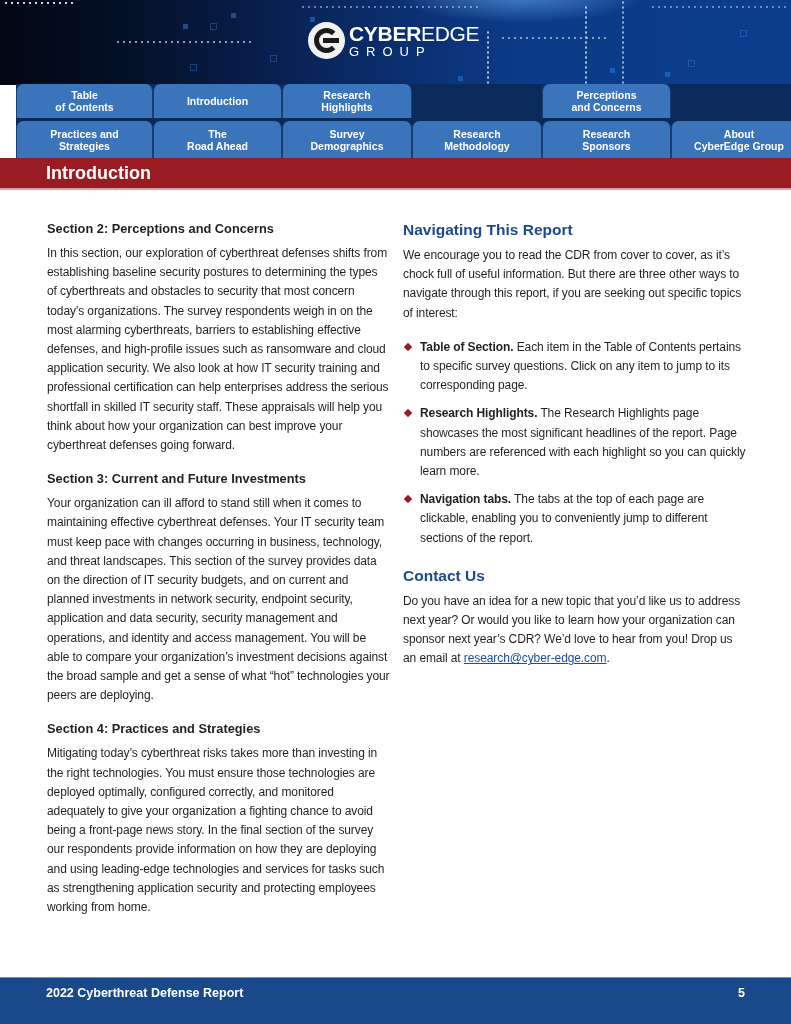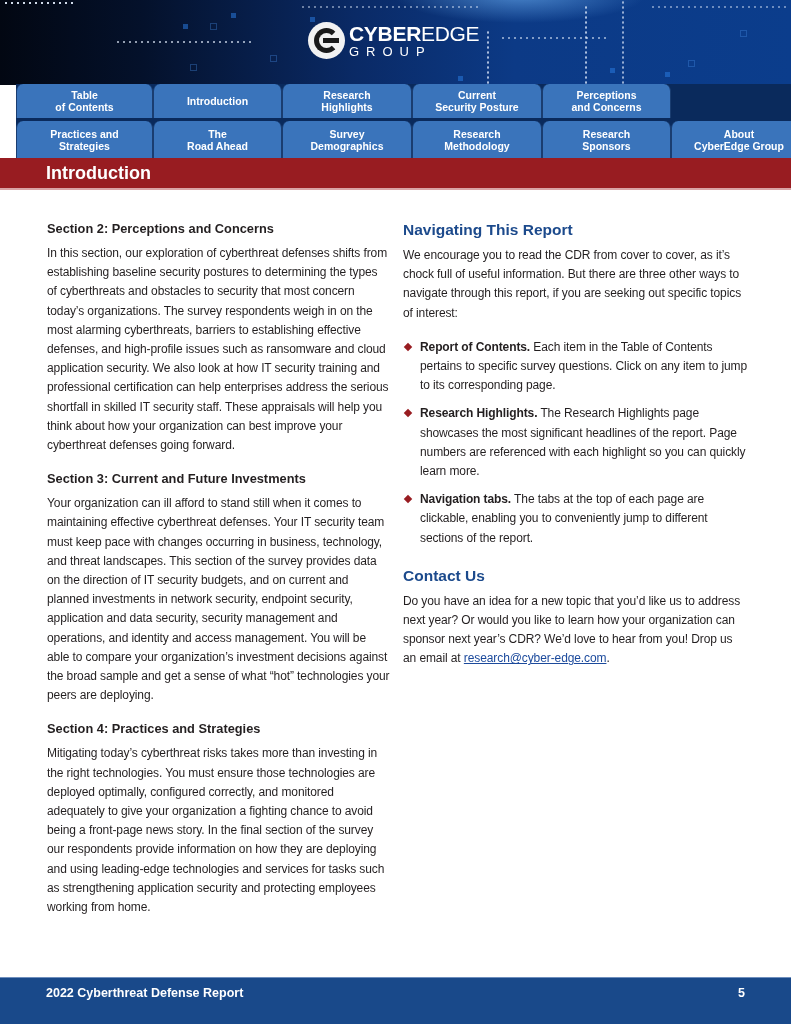--- a/index.html
+++ b/index.html
@@ -106,24 +106,20 @@
       <span>Table
 of Contents</span>
     </div>
   <div class="tab row1" style="left:137px;width:129px;">
       <span>Introduction</span>
     </div>
   <div class="tab row1" style="left:266px;width:130px;">
       <span>Research
 Highlights</span>
     </div>
-  <div class="tab row1" style="left:396px;width:130px;">
-      <span>Current
-Security Posture</span>
-    </div>
   <div class="tab row1" style="left:526px;width:129px;">
       <span>Perceptions
 and Concerns</span>
     </div>
 
   <div class="tab row2" style="left:0px;width:137px;">
       <span>Practices and
 Strategies</span>
     </div>
   <div class="tab row2" style="left:137px;width:129px;">
@@ -166,21 +162,21 @@
     <p class="para">Mitigating today’s cyberthreat risks takes more than investing in the right technologies. You must ensure those technologies are deployed optimally, configured correctly, and monitored adequately to give your organization a fighting chance to avoid being a front-page news story. In the final section of the survey our respondents provide information on how they are deploying and using leading-edge technologies and services for tasks such as strengthening application security and protecting employees working from home.</p>
   </div>
 </div>
 
 <div class="col col-right">
   <h2 class="h-blue">Navigating This Report</h2>
   <p class="para">We encourage you to read the CDR from cover to cover, as it’s chock full of useful information. But there are three other ways to navigate through this report, if you are seeking out specific topics of interest:</p>
   <ul class="bullets">
     <li>
       <span class="diamond"></span>
-      <b>Report of Contents.</b><span> Each item in the Table of Contents pertains to specific survey questions. Click on any item to jump to its corresponding page.</span>
+      <b>Table of Section.</b><span> Each item in the Table of Contents pertains to specific survey questions. Click on any item to jump to its corresponding page.</span>
     </li>
     <li>
       <span class="diamond"></span>
       <b>Research Highlights.</b><span> The Research Highlights page showcases the most significant headlines of the report. Page numbers are referenced with each highlight so you can quickly learn more.</span>
     </li>
     <li>
       <span class="diamond"></span>
       <b>Navigation tabs.</b><span> The tabs at the top of each page are clickable, enabling you to conveniently jump to different sections of the report.</span>
     </li>
   </ul>

